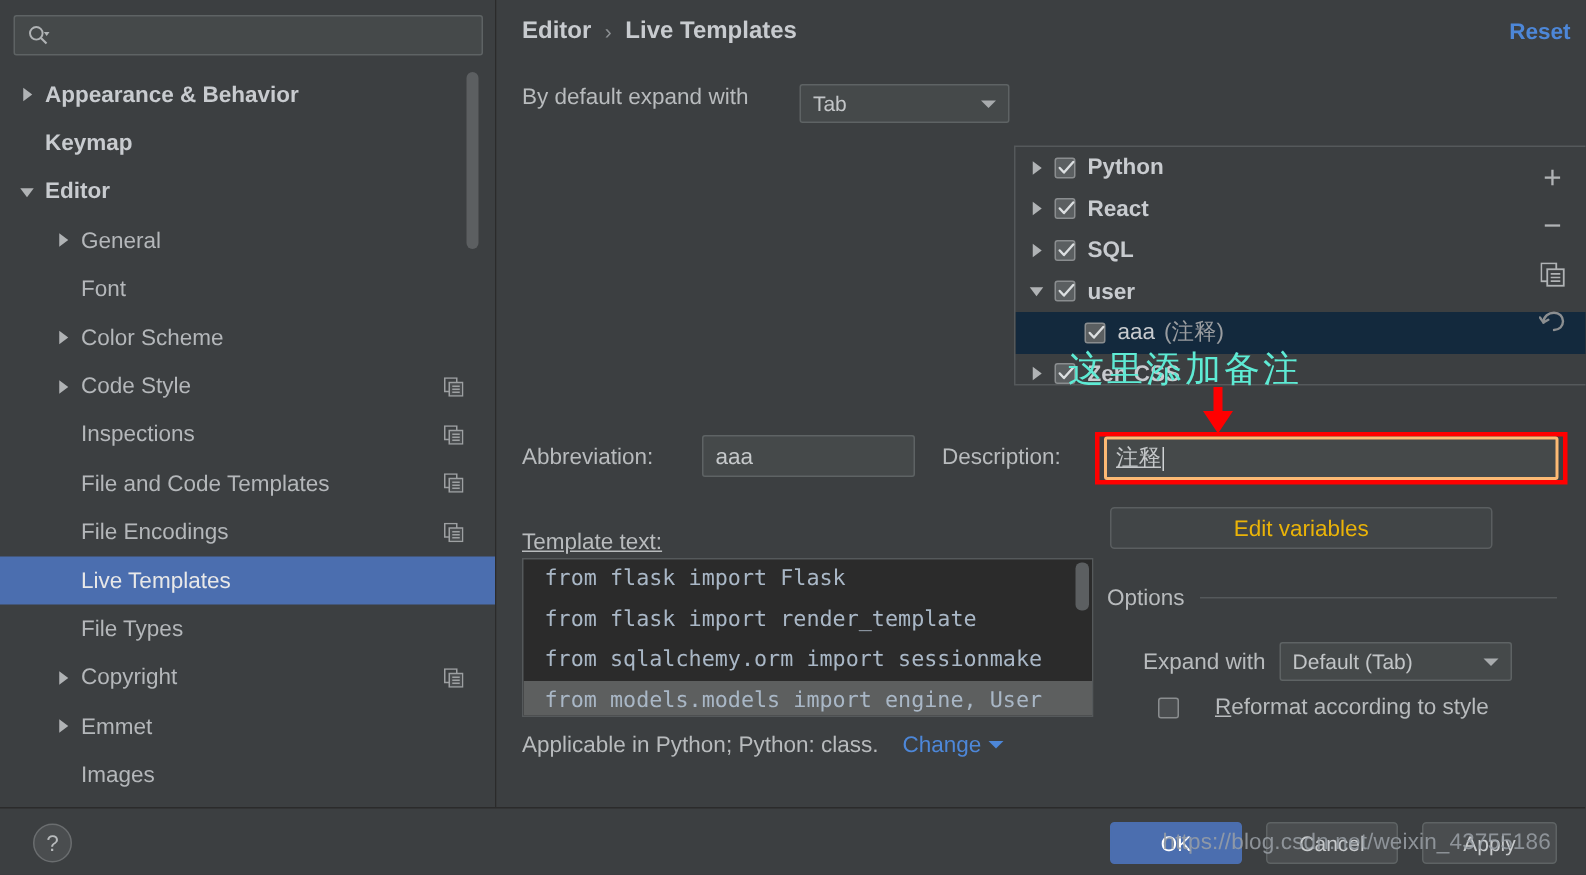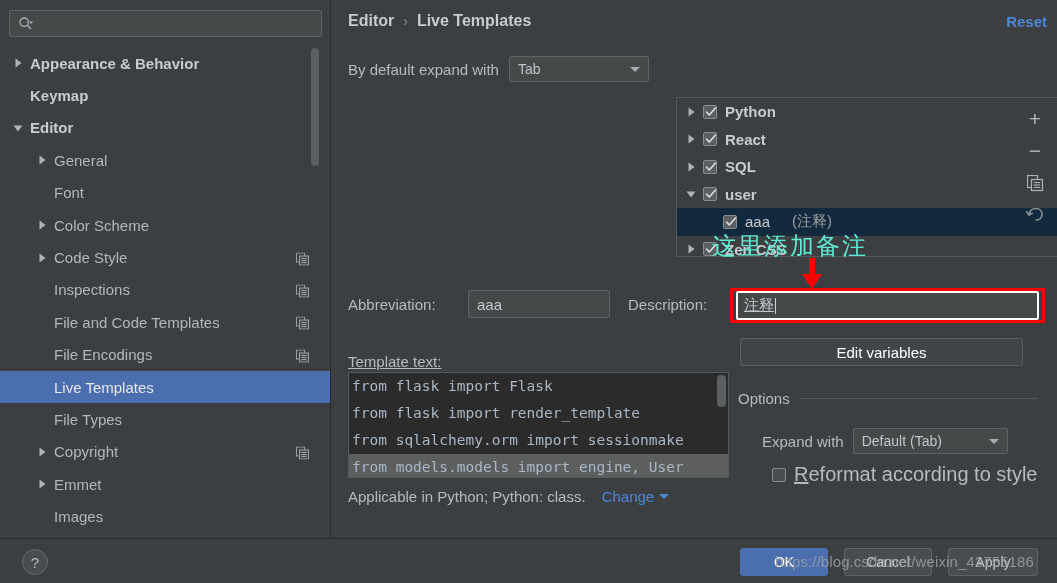--- a/index.html
+++ b/index.html
@@ -140,21 +140,21 @@
     color: #c8cbcf;
   }
   #bc-sep { margin: 0 9px; color: #8d9194; font-weight: normal; font-size: 14px; }
   #reset-link {
     position: absolute; right: 10px; top: 13px;
     font-size: 15px; font-weight: bold;
     color: #4d87d8;
   }
   #expand-row {
     position: absolute; left: 17px; top: 56px;
-    display: flex; align-items: center;
+    display: flex;  gap: 24px;
   }
   #expand-label { font-size: 15px; color: #b8bbbd; margin-right: 10px; }
   .combo {
     background: #45494a;
     border: 1px solid #5e6364;
     border-radius: 2px;
     height: 26px;
     display: flex; align-items: center;
     color: #c2c5c7; font-size: 14px;
     padding-left: 8px;
@@ -258,21 +258,21 @@
     color: #c5c8ca; font-size: 15px;
   }
   #desc-label {
     position: absolute; left: 628px; top: 296px;
     font-size: 15px; color: #b8bbbd;
   }
   #desc-field {
     position: absolute; left: 736px; top: 291px;
     width: 303px; height: 29px;
     background: #45494a;
-    border: 2px solid #ffffff;
+    border: 2px solid #fdba74;
     border-radius: 2px;
     display: flex; align-items: center;
     padding-left: 6px;
     color: #c5c8ca; font-size: 15px;
     font-family: "DejaVu Sans", "Liberation Sans", sans-serif;
     text-decoration: underline;
   }
   #desc-caret {
     display: inline-block;
     width: 1px; height: 16px;
@@ -291,21 +291,21 @@
     background: #2b2b2b;
     border: 1px solid #55595b;
     overflow: hidden;
     font-family: "DejaVu Sans Mono", "Liberation Mono", monospace;
     font-size: 14.5px;
     color: #a9b7c6;
   }
   .code-line {
     height: 27px;
     line-height: 27px;
-    padding-left: 3px;
+    padding-left: 14px;
     white-space: nowrap;
   }
   .code-line.sel { background: #5d5f5f; }
   #code-scrollbar {
     position: absolute;
     right: 2px; top: 2px;
     width: 9px; height: 32px;
     background: #5c5f61;
     border-radius: 4px;
   }
@@ -324,26 +324,26 @@
     margin-left: 5px;
     width: 0; height: 0;
     border-left: 5px solid transparent;
     border-right: 5px solid transparent;
     border-top: 5px solid #4d87d8;
   }
 
   
   #edit-vars-btn {
     position: absolute; left: 740px; top: 338px;
-    width: 283px; height: 28px;
+    width: 255px; height: 28px;
     background: #414547;
     border: 1px solid #5a5e60;
     border-radius: 3px;
     display: flex; align-items: center; justify-content: center;
-    color: #ffffff; font-size: 15px;
+    color: #eab308; font-size: 15px;
   }
   #options-head {
     position: absolute; left: 738px; top: 390px;
     width: 300px;
     display: flex; align-items: center;
   }
   #options-title { font-size: 15px; color: #b8bbbd; }
   #options-rule {
     flex: 1; height: 1px;
     background: #55595b;
@@ -359,21 +359,21 @@
     position: absolute; left: 772px; top: 463px;
     display: flex; align-items: center;
   }
   .chk-empty {
     width: 14px; height: 14px;
     border: 1px solid #8a8d8f;
     background: #4a4d4f;
     border-radius: 2px;
     margin-right: 8px;
   }
-  #reformat-label { font-size: 20px; color: #b8bbbd; }
+  #reformat-label { font-size: 15px; color: #b8bbbd; margin-left: 16px; }
   #reformat-label u { text-decoration: underline; }
 </style>
 </head>
 <body>
 
 <div id="app">
 
   <div id="sidebar">
 
     <div id="search-wrap">
@@ -582,21 +582,21 @@
             </span>
             <span>user</span>
           </div>
           <div class="tmpl-row child selected">
             <span class="cbx">
               <svg width="12" height="12" viewBox="0 0 12 12">
                 <path d="M1.5 6 L4.3 9 L10.5 2" fill="none" stroke="#dcdfe1" stroke-width="1.6" stroke-linecap="round" stroke-linejoin="round"></path>
               </svg>
             </span>
             <span>aaa</span>
-            <span class="tmpl-desc" style="margin-left:22px">(注释)</span>
+            <span class="tmpl-desc" style="margin-left:6px">(注释)</span>
           </div>
           <div class="tmpl-row bold">
             <span class="tri">
               <svg width="12" height="12" viewBox="0 0 12 12">
                 <path d="M3.5 1.5 L3.5 10.5 L9.5 6 Z" fill="#b0b3b5"></path>
               </svg>
             </span>
             <span class="cbx">
               <svg width="12" height="12" viewBox="0 0 12 12">
                 <path d="M1.5 6 L4.3 9 L10.5 2" fill="none" stroke="#dcdfe1" stroke-width="1.6" stroke-linecap="round" stroke-linejoin="round"></path>

